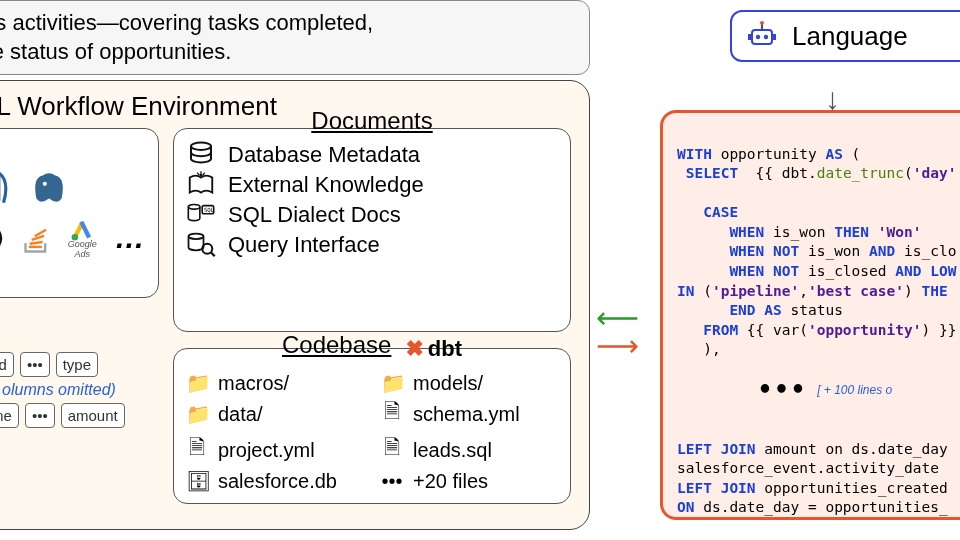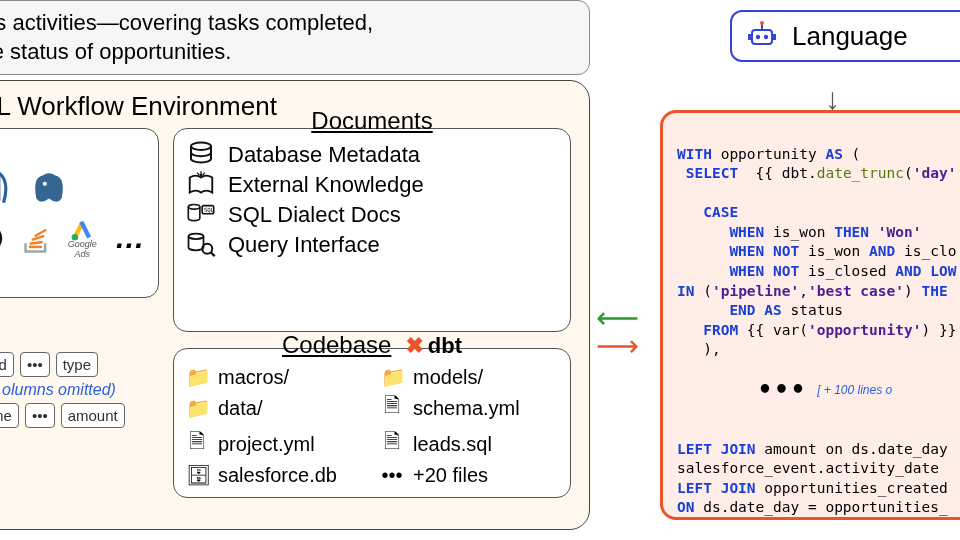--- a/index.html
+++ b/index.html
@@ -69,21 +69,21 @@
     display:inline-flex; align-items:center; justify-content:center;
     font-size: 26px;
     font-style: italic;
   }
   .documents {
     flex:1; height:204px;
     font-size: 22px;
   }
   .doc-heading, .code-heading {
     font-size: 24px; text-decoration: underline;
-    margin-bottom: 2px;
+    margin-bottom: 8px;
     text-align: right;
   }
   .doc-heading { text-align:center; margin-top:-32px; margin-bottom:6px; }
   .doc-row {
     display:flex; align-items:center; gap:12px;
     margin: 2px 0;
   }
   .doc-icon {
     width: 30px; height: 28px;
     display:inline-flex; align-items:center; justify-content:center;

